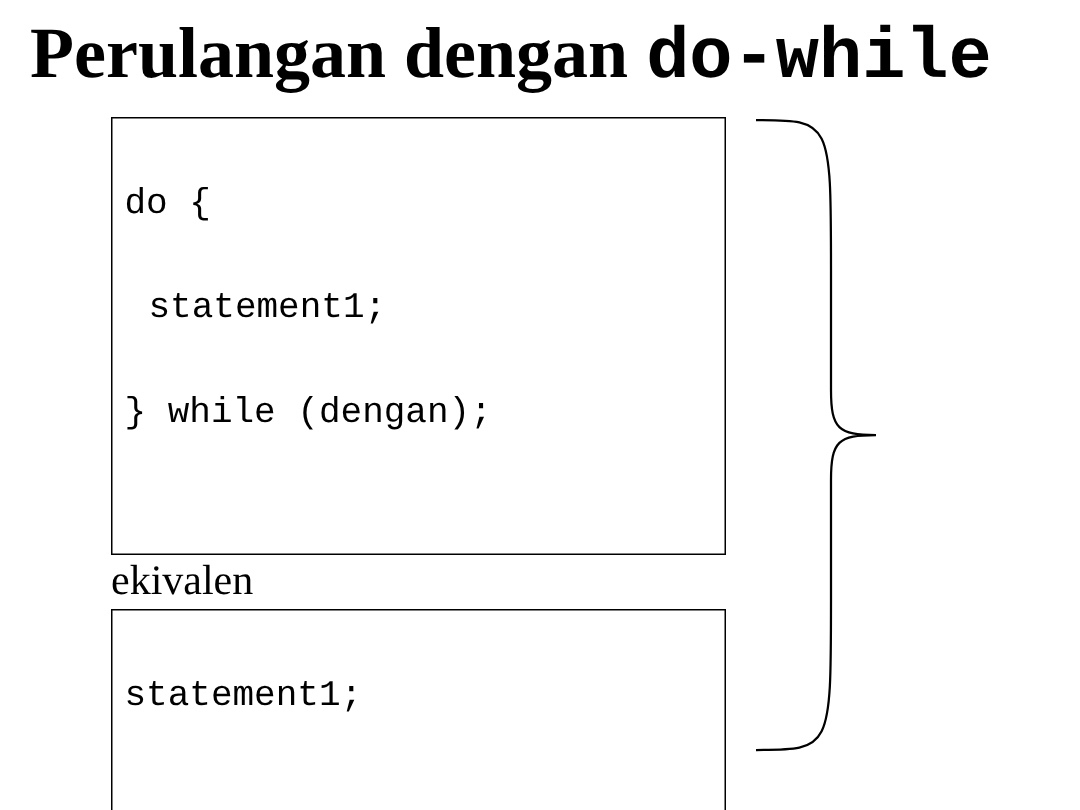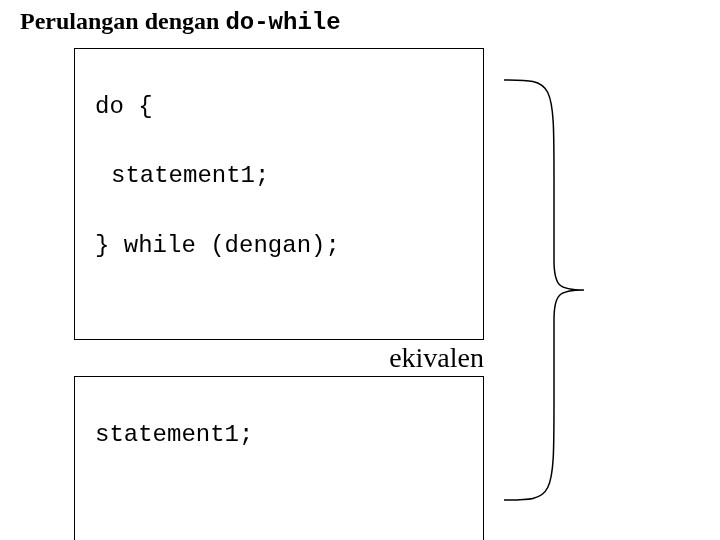--- a/index.html
+++ b/index.html
@@ -10,45 +10,45 @@
     height: 540px;
     background: #fff;
     font-family: "Times New Roman", Times, serif;
     position: relative;
   }
   .page {
     padding: 8px 20px 0 20px;
     position: relative;
   }
   .title {
-    font-size: 24px;
+    font-size: 48px;
     font-weight: bold;
     margin: 0 0 12px 0;
     white-space: nowrap;
   }
   .title-mono {
     font-family: "Courier New", Courier, monospace;
     font-weight: bold;
   }
   .codebox {
     border: 1px solid #000;
     font-family: "Courier New", Courier, monospace;
     font-size: 24px;
     line-height: 1.45;
-    padding: 6px 12px 6px 20px;
+    padding: 6px 12px 6px 8px;
     margin-left: 54px;
     white-space: pre;
     position: relative;
   }
   .box1 { width: 410px; }
   .box2 { width: 410px; }
   .ekiv {
     font-family: "Times New Roman", Times, serif;
     font-size: 28px;
-    text-align: right;
+    text-align: left;
     margin: 2px 0 2px 54px;
     width: 410px;
   }
   .line { display: block; }
   .i1 { padding-left: 16px; }
   .brace-wrap {
     position: absolute;
     left: 484px;
     top: 72px;
     width: 120px;

